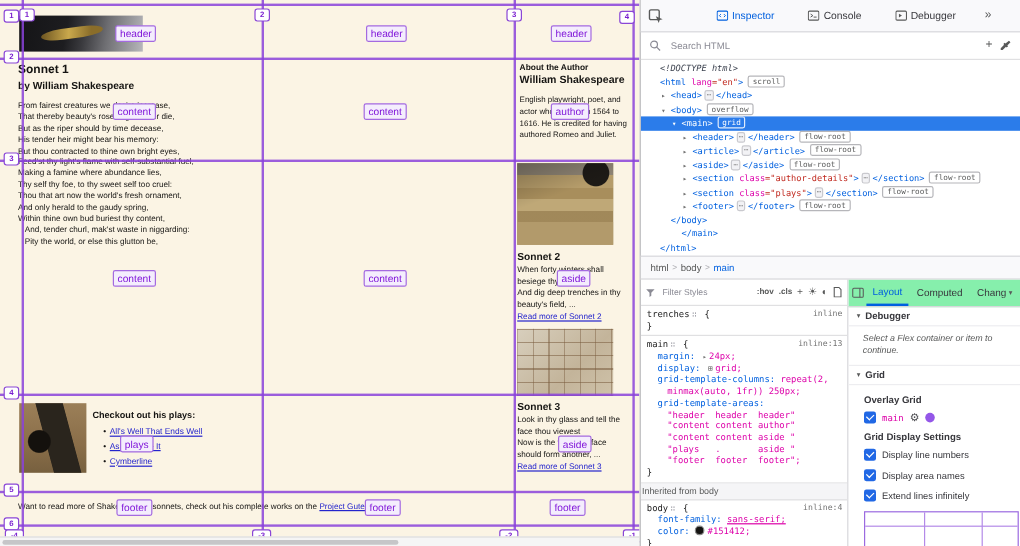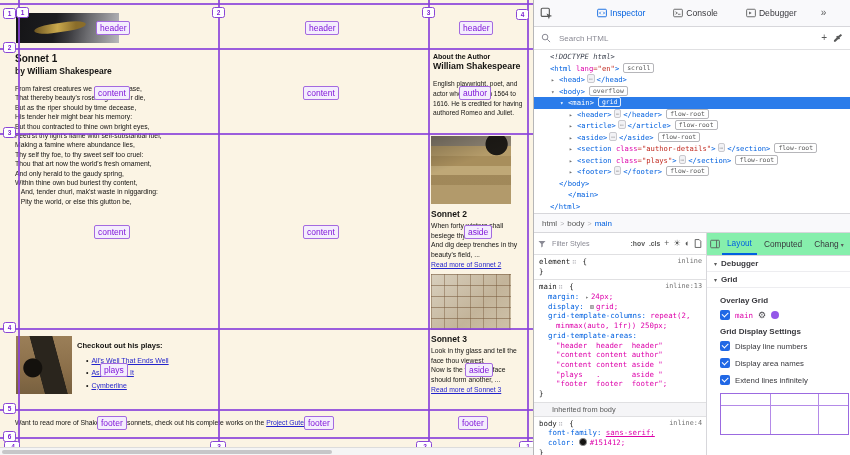--- a/index.html
+++ b/index.html
@@ -106,21 +106,21 @@
   .origin{position:absolute;right:4px;top:0;color:#737373;font-size:6.8px;}
   .sel{color:#222;} .selico{color:#8a8a94;font-size:6.5px;margin:0 2px;}
   .pname{color:#0060df;} .pval{color:#dd00a9;}
   .u{text-decoration:underline;}
   .expander{color:#737373;font-size:5.5px;margin:0 2px;}
   .gridico{color:#585959;font-size:6.5px;margin:0 2px;}
   .swatch{display:inline-block;width:5.5px;height:5.5px;border-radius:50%;background:#151412;border:1px solid #8a8a8a;
     margin-right:3px;vertical-align:-0.5px;}
   .rule-block{border-bottom:1px solid #e0e0e2;padding:2px 0 3px;}
   .inherited-band{height:13px;line-height:13px;background:#f5f5f7;border-bottom:1px solid #e0e0e2;
-    font-size:7.4px;color:#585959;padding-left:18px;font-family:"Liberation Sans",sans-serif;}
+    font-size:7.4px;color:#585959;padding-left:1px;font-family:"Liberation Sans",sans-serif;}
   
   .lpanel{flex:1;overflow:hidden;font-size:8px;}
   .ltabs{height:22px;border-bottom:1px solid #d7d7db;display:flex;align-items:center;gap:2px;padding:0 3px;background:#86efac;}
   .ltab{padding:0 5px;height:100%;display:flex;align-items:center;font-size:8.3px;color:#38383d;box-sizing:border-box;white-space:nowrap;overflow:hidden;}
   .ltab.active{color:#0060df;border-bottom:2px solid #0060df;}
   .sec-h{height:15px;display:flex;align-items:center;gap:4px;padding:0 7px;font-weight:bold;font-size:8px;
     border-bottom:1px solid #ededf0;color:#38383d;}
   .tri{color:#585959;font-size:6px;}
   .flex-empty{font-style:italic;color:#585959;font-size:7.4px;padding:5px 10px 7px 12px;line-height:10px;
     border-bottom:1px solid #ededf0;}
@@ -348,21 +348,21 @@
           <span class="mini-ico">☀</span>
           <span class="mini-ico">◐</span>
           <span>
             <svg width="8" height="9" viewBox="0 0 14 16">
                 <path d="M2 1h7l3 3v11H2z" fill="none" stroke="#585959" stroke-width="1.6"></path>
               </svg>
           </span>
         </div>
         <div class="rulesbody">
           <div class="rule-block">
-            <div class="rline"><span class="sel">element</span><span class="selico">∷</span><span> </span><span>{</span><span class="origin">inline</span></div>
+            <div class="rline"><span class="sel">trenches</span><span class="selico">∷</span><span> </span><span>{</span><span class="origin">inline</span></div>
             <div class="rline"><span>}</span></div>
           </div>
           <div class="rule-block">
             <div class="rline"><span class="sel">main</span><span class="selico">∷</span><span> </span><span>{</span><span class="origin">inline:13</span></div>
             <div class="rline p1"><span class="pname">margin:</span><span> </span><span class="expander">▸</span><span class="pval">24px;</span></div>
             <div class="rline p1"><span class="pname">display:</span><span> </span><span class="gridico">⊞</span><span class="pval">grid;</span></div>
             <div class="rline p1"><span class="pname">grid-template-columns:</span><span> </span><span class="pval">repeat(2,</span></div>
             <div class="rline p2"><span class="pval">minmax(auto, 1fr)) 250px;</span></div>
             <div class="rline p1"><span class="pname">grid-template-areas:</span></div>
             <div class="rline p2"><span class="pval">"header  header  header"</span></div>
@@ -392,20 +392,21 @@
           </span>
           <span class="ltab active">Layout</span>
           <span class="ltab">Computed</span>
           <span class="ltab" style="padding-right:0">Chang</span>
           <span class="tri">▾</span>
         </div>
         <div class="sec-h">
             <span class="tri">▾</span>
             <span>Debugger</span>
           </div>
+        <div class="flex-empty">Select a Flex container or item to continue.</div>
         <div class="sec-h">
             <span class="tri">▾</span>
             <span>Grid</span>
           </div>
         <div class="lp-content">
           <div class="lp-title">Overlay Grid</div>
           <div class="cb-row">
             <span class="cbx"></span>
             <span class="grid-item-name">main</span>
             <span class="gear">⚙</span>

